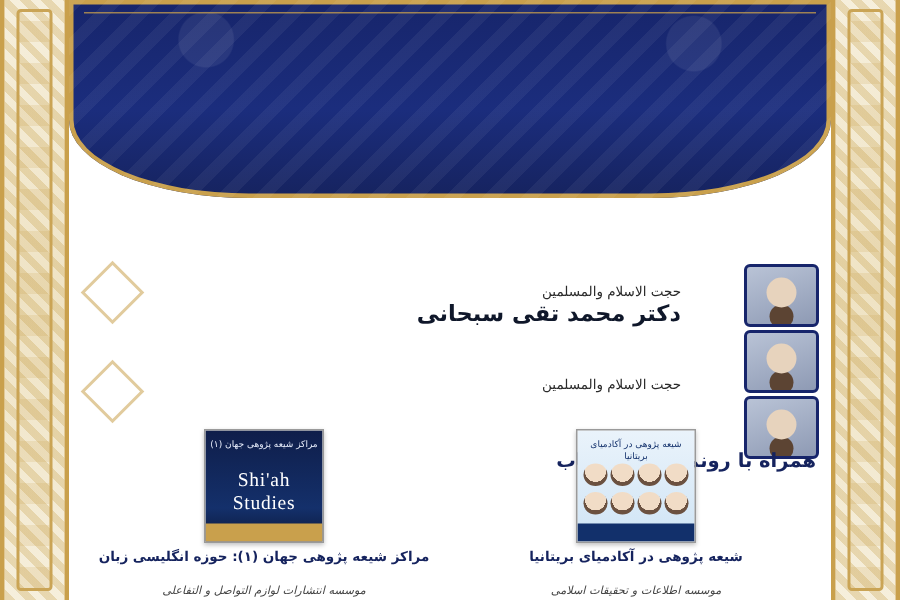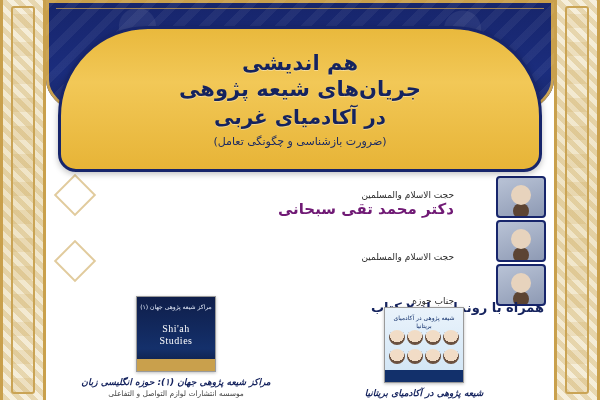--- a/index.html
+++ b/index.html
@@ -90,21 +90,21 @@
     background:linear-gradient(160deg,#b9c3d6,#8e9ab4);
     position:relative;overflow:hidden;flex:0 0 auto;margin-left:8px;
   }
   .spk .ph::after{
     content:"";position:absolute;left:50%;top:7px;width:20px;height:20px;
     transform:translateX(-50%);border-radius:50%;
     background:#e7d3bd;box-shadow:0 16px 0 -2px #5c4433;
   }
   .spk .txt{display:flex;flex-direction:column;align-items:flex-start;}
   .spk .pre{font-size:9px;color:#2a2a2a;direction:rtl;}
-  .spk .nm{font-size:15px;font-weight:bold;color:#701a75;direction:rtl;letter-spacing:1px;}
+  .spk .nm{font-size:15px;font-weight:bold;color:#0f172a;direction:rtl;letter-spacing:1px;}
   .unveil{
     position:absolute;top:128px;right:10px;left:10px;
     text-align:right;font-size:13px;font-weight:bold;color:#15235e;direction:rtl;
   }
   
   .books{
     position:absolute;bottom:2px;left:6px;right:6px;height:110px;
     display:flex;flex-direction:row;justify-content:space-around;align-items:flex-end;
   }
   .bookcell{width:46%;display:flex;flex-direction:column;align-items:center;}
@@ -115,36 +115,36 @@
   .cover.light{background:linear-gradient(180deg,#eaf3fb 0%,#cfe4f5 100%);}
   .cover.dark{background:linear-gradient(180deg,#0f1e4a 0%,#14306b 70%,#0c1838 100%);}
   .cover .ctitle{
     position:absolute;left:3px;right:3px;top:6px;font-size:6px;text-align:center;
     color:#12306b;line-height:1.25;direction:rtl;
   }
   .cover.dark .ctitle{color:#e8eefc;}
   .cover .cen{
     position:absolute;left:0;right:0;top:26px;text-align:center;
     color:#ffffff;font-family:"Liberation Serif","DejaVu Serif",serif;
-    font-size:10px;line-height:1.15;letter-spacing:.5px;
+    font-size:13px;line-height:1.15;letter-spacing:.5px;
   }
   .cover .faces{
     position:absolute;left:4px;right:4px;top:22px;height:36px;
     display:grid;grid-template-columns:repeat(4,1fr);gap:2px;
   }
   .cover .faces i{
     display:block;height:15px;border-radius:50%;
     background:radial-gradient(circle at 50% 35%, #f1dcc6 0 55%, #6b5140 56% 100%);
   }
   .cover .cbar{
     position:absolute;left:0;right:0;bottom:0;height:12px;background:#12306b;
   }
   .cover.dark .cbar{background:#c9a04c;}
-  .cap1{margin-top:5px;font-size:9px;font-weight:bold;color:#15235e;text-align:center;direction:rtl;font-style:italic;}
-  .cap2{margin-top:2px;font-size:7.5px;color:#444;text-align:center;direction:rtl;}
+  .cap1{margin-top:5px;font-size:9px;font-weight:bold;color:#15235e;text-align:center;direction:rtl;}
+  .cap2{margin-top:12px;font-size:7.5px;color:#444;text-align:center;direction:rtl;font-style:italic;}
   
   .orn{
     position:absolute;width:26px;height:26px;border:2px solid #c9a04c;
     transform:rotate(45deg);opacity:.55;
   }
 </style>
 </head>
 <body>
 
 <div class="poster">
@@ -153,26 +153,20 @@
     <div class="arch-gold-line"></div>
   </div>
 
   <div class="band-left">
     <div class="band-inner"></div>
   </div>
   <div class="band-right">
     <div class="band-inner"></div>
   </div>
 
-  <div class="gold-panel">
-    <div class="t1">هم اندیشی</div>
-    <div class="t2">جریان‌های شیعه پژوهی</div>
-    <div class="t3">در آکادمیای غربی</div>
-    <div class="t-sub">(ضرورت بازشناسی و چگونگی تعامل)</div>
-  </div>
 
   <div class="body">
 
     <div class="orn" style="top:8px;left:14px;"></div>
     <div class="orn" style="top:74px;left:14px;"></div>
 
     <div class="speakers">
 
       <div class="spk">
         <div class="ph"></div>
@@ -211,20 +205,21 @@
               <i></i>
               <i></i>
               <i></i>
               <i></i>
               <i></i>
               <i></i>
           </div>
           <div class="cbar"></div>
         </div>
         <div class="cap1">شیعه پژوهی در آکادمیای بریتانیا</div>
+        <div class="cap2">موسسه اطلاعات و تحقیقات اسلامی</div>
       </div>
 
       <div class="bookcell">
         <div class="cover dark">
           <div class="ctitle">مراکز شیعه پژوهی جهان (۱)</div>
           <div class="cen">Shi'ah<br>Studies</div>
           <div class="cbar"></div>
         </div>
         <div class="cap1">مراکز شیعه پژوهی جهان (۱): حوزه انگلیسی زبان</div>
         <div class="cap2">موسسه انتشارات لوازم التواصل و التفاعلی</div>

